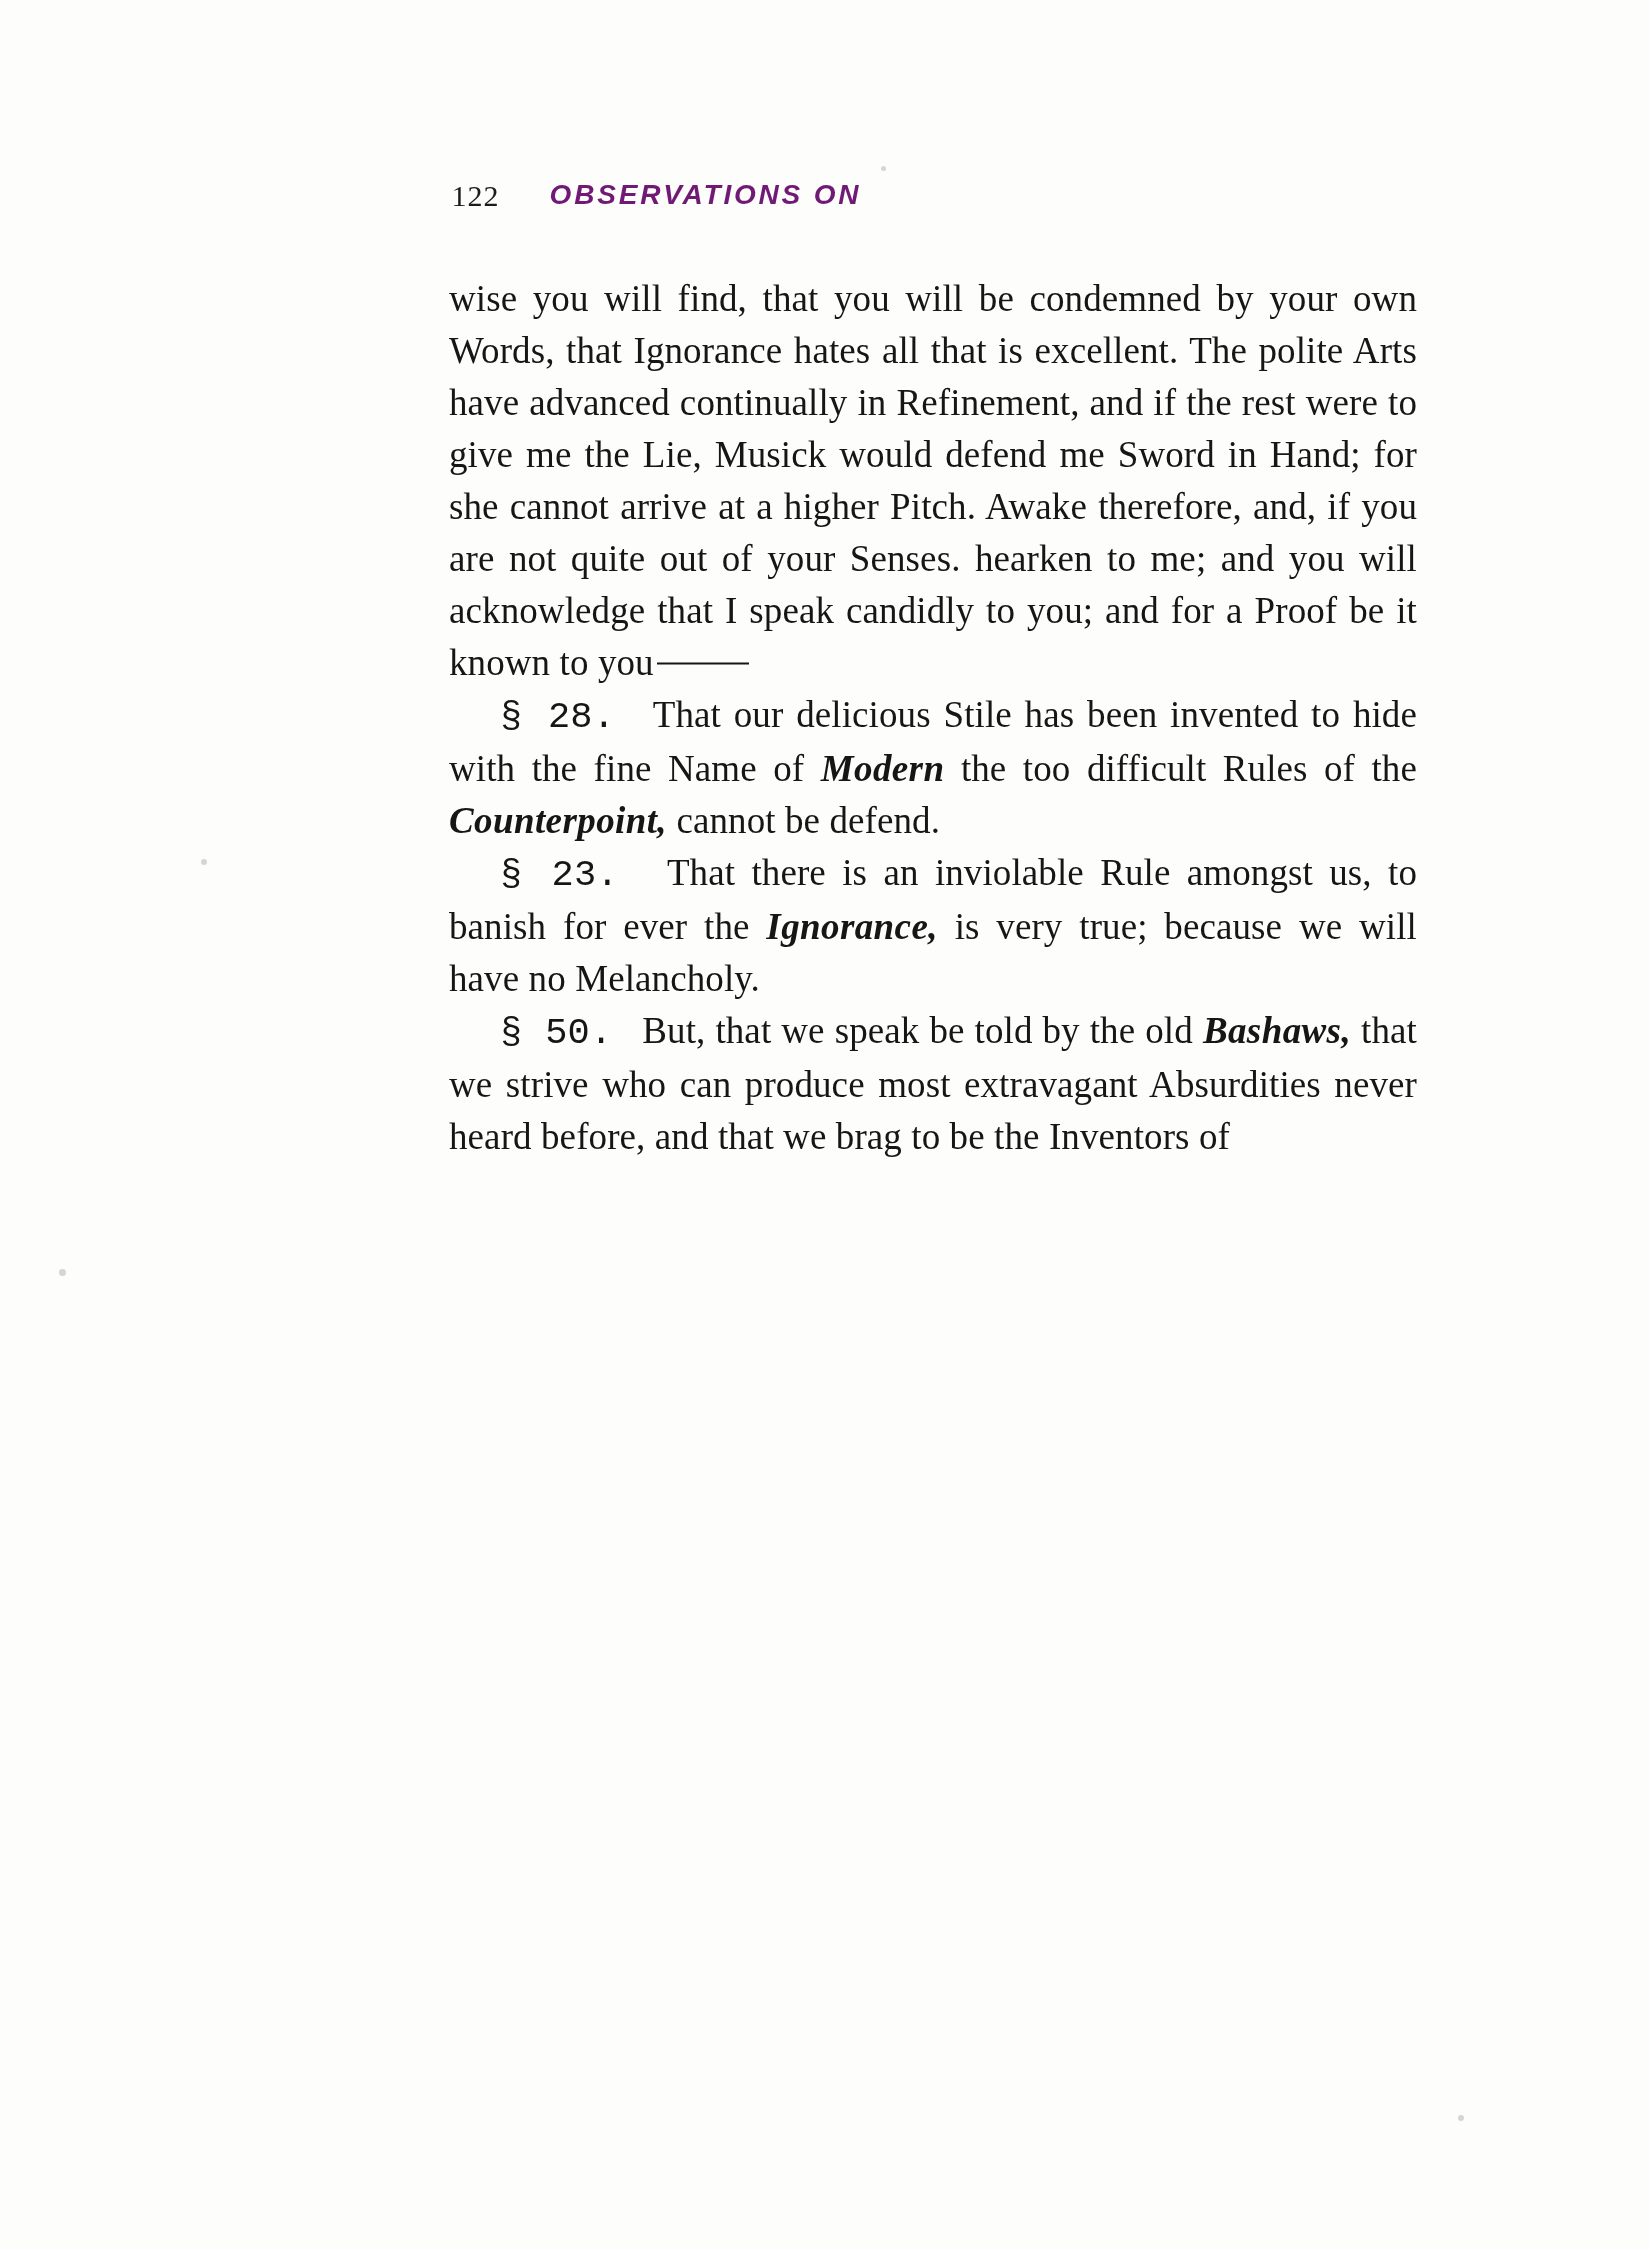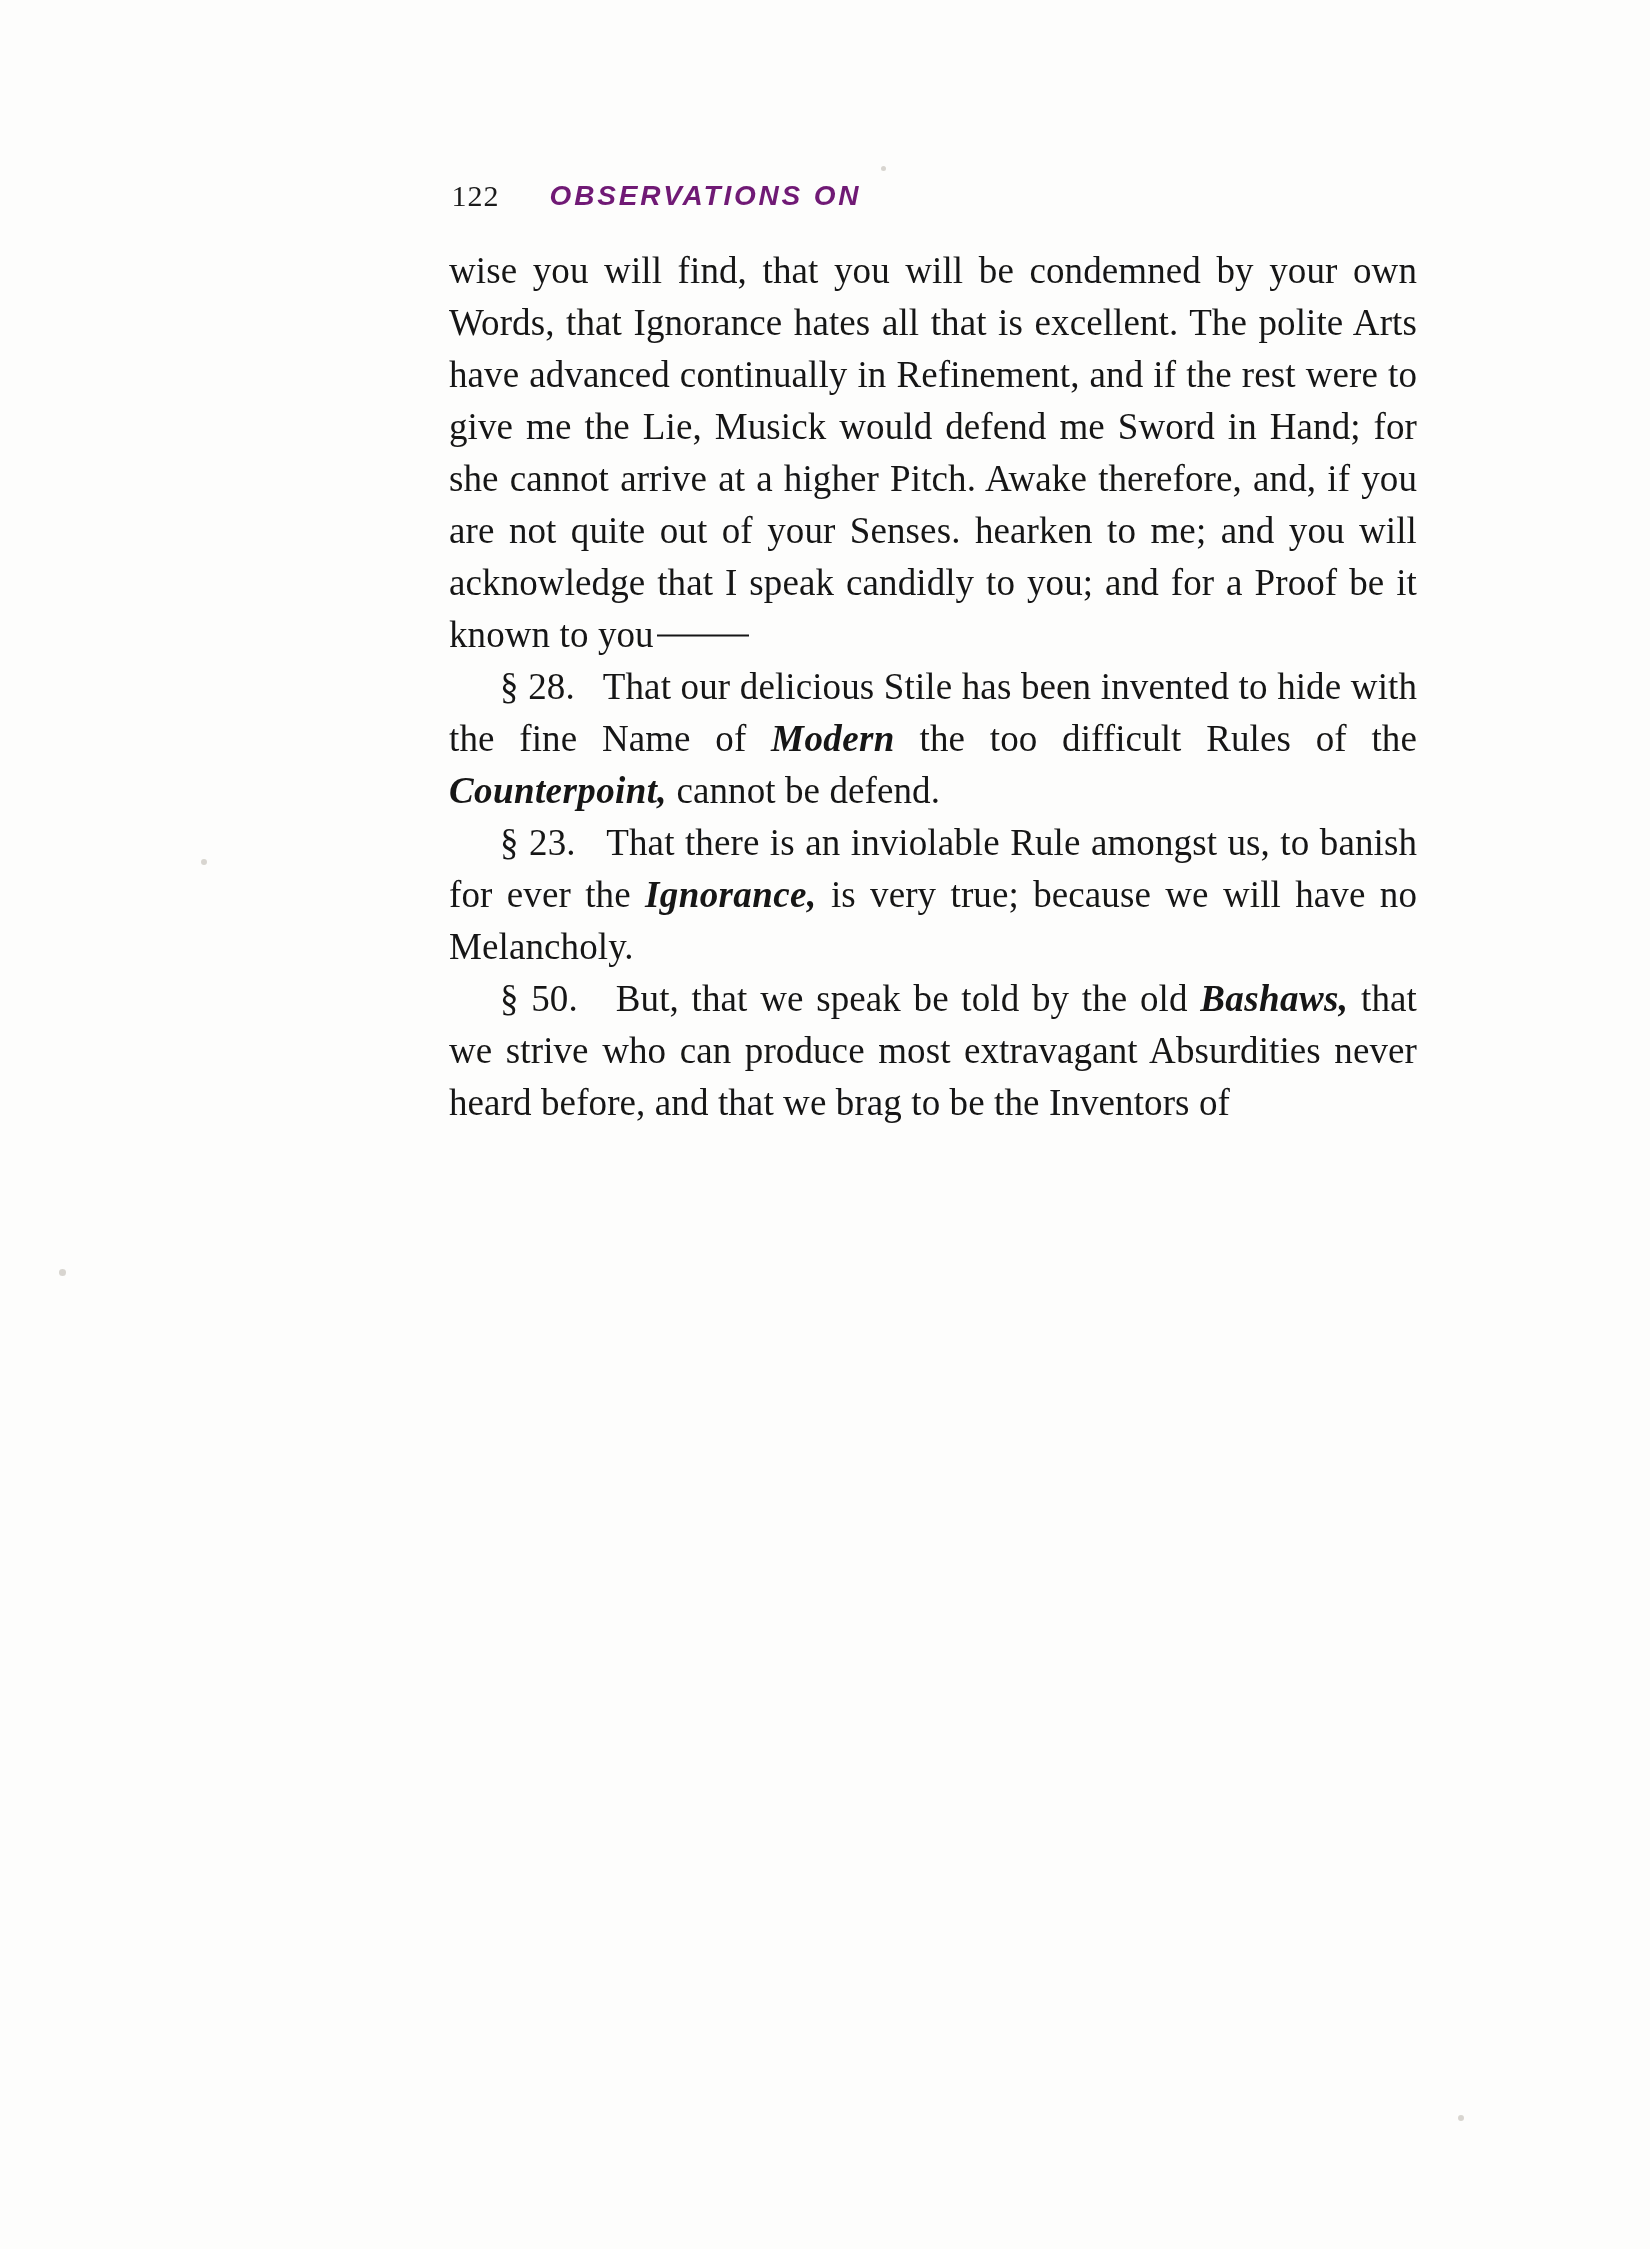--- a/index.html
+++ b/index.html
@@ -35,22 +35,22 @@
 
   .text-block {
     position: absolute;
     left: 449px;
     top: 179px;
     width: 968px;
   }
 
   .running-head {
     display: flex;
-    align-items: center;
-    margin-bottom: 32px;
+    align-items: flex-start;
+    margin-bottom: 60px;
     margin-left: 2.6px;
   }
 
   .folio {
     font-family: "Liberation Serif", serif;
     font-size: 30px;
     letter-spacing: 0.9px;
     color: #1b1b1b;
     width: 98px;
   }
@@ -78,21 +78,21 @@
   p.body-par + p.body-par {
     margin-top: 0px;
   }
 
   .indent {
     display: inline-block;
     width: 51px;
   }
 
   .sect {
-    font-family: Liberation Serif, serif;
+    font-family: Liberation Mono, monospace;
   }
 
   .ital {
     font-style: italic;
     font-weight: 700;
     letter-spacing: 0.4px;
   }
 
   .dash-rule {
     display: inline-block;

